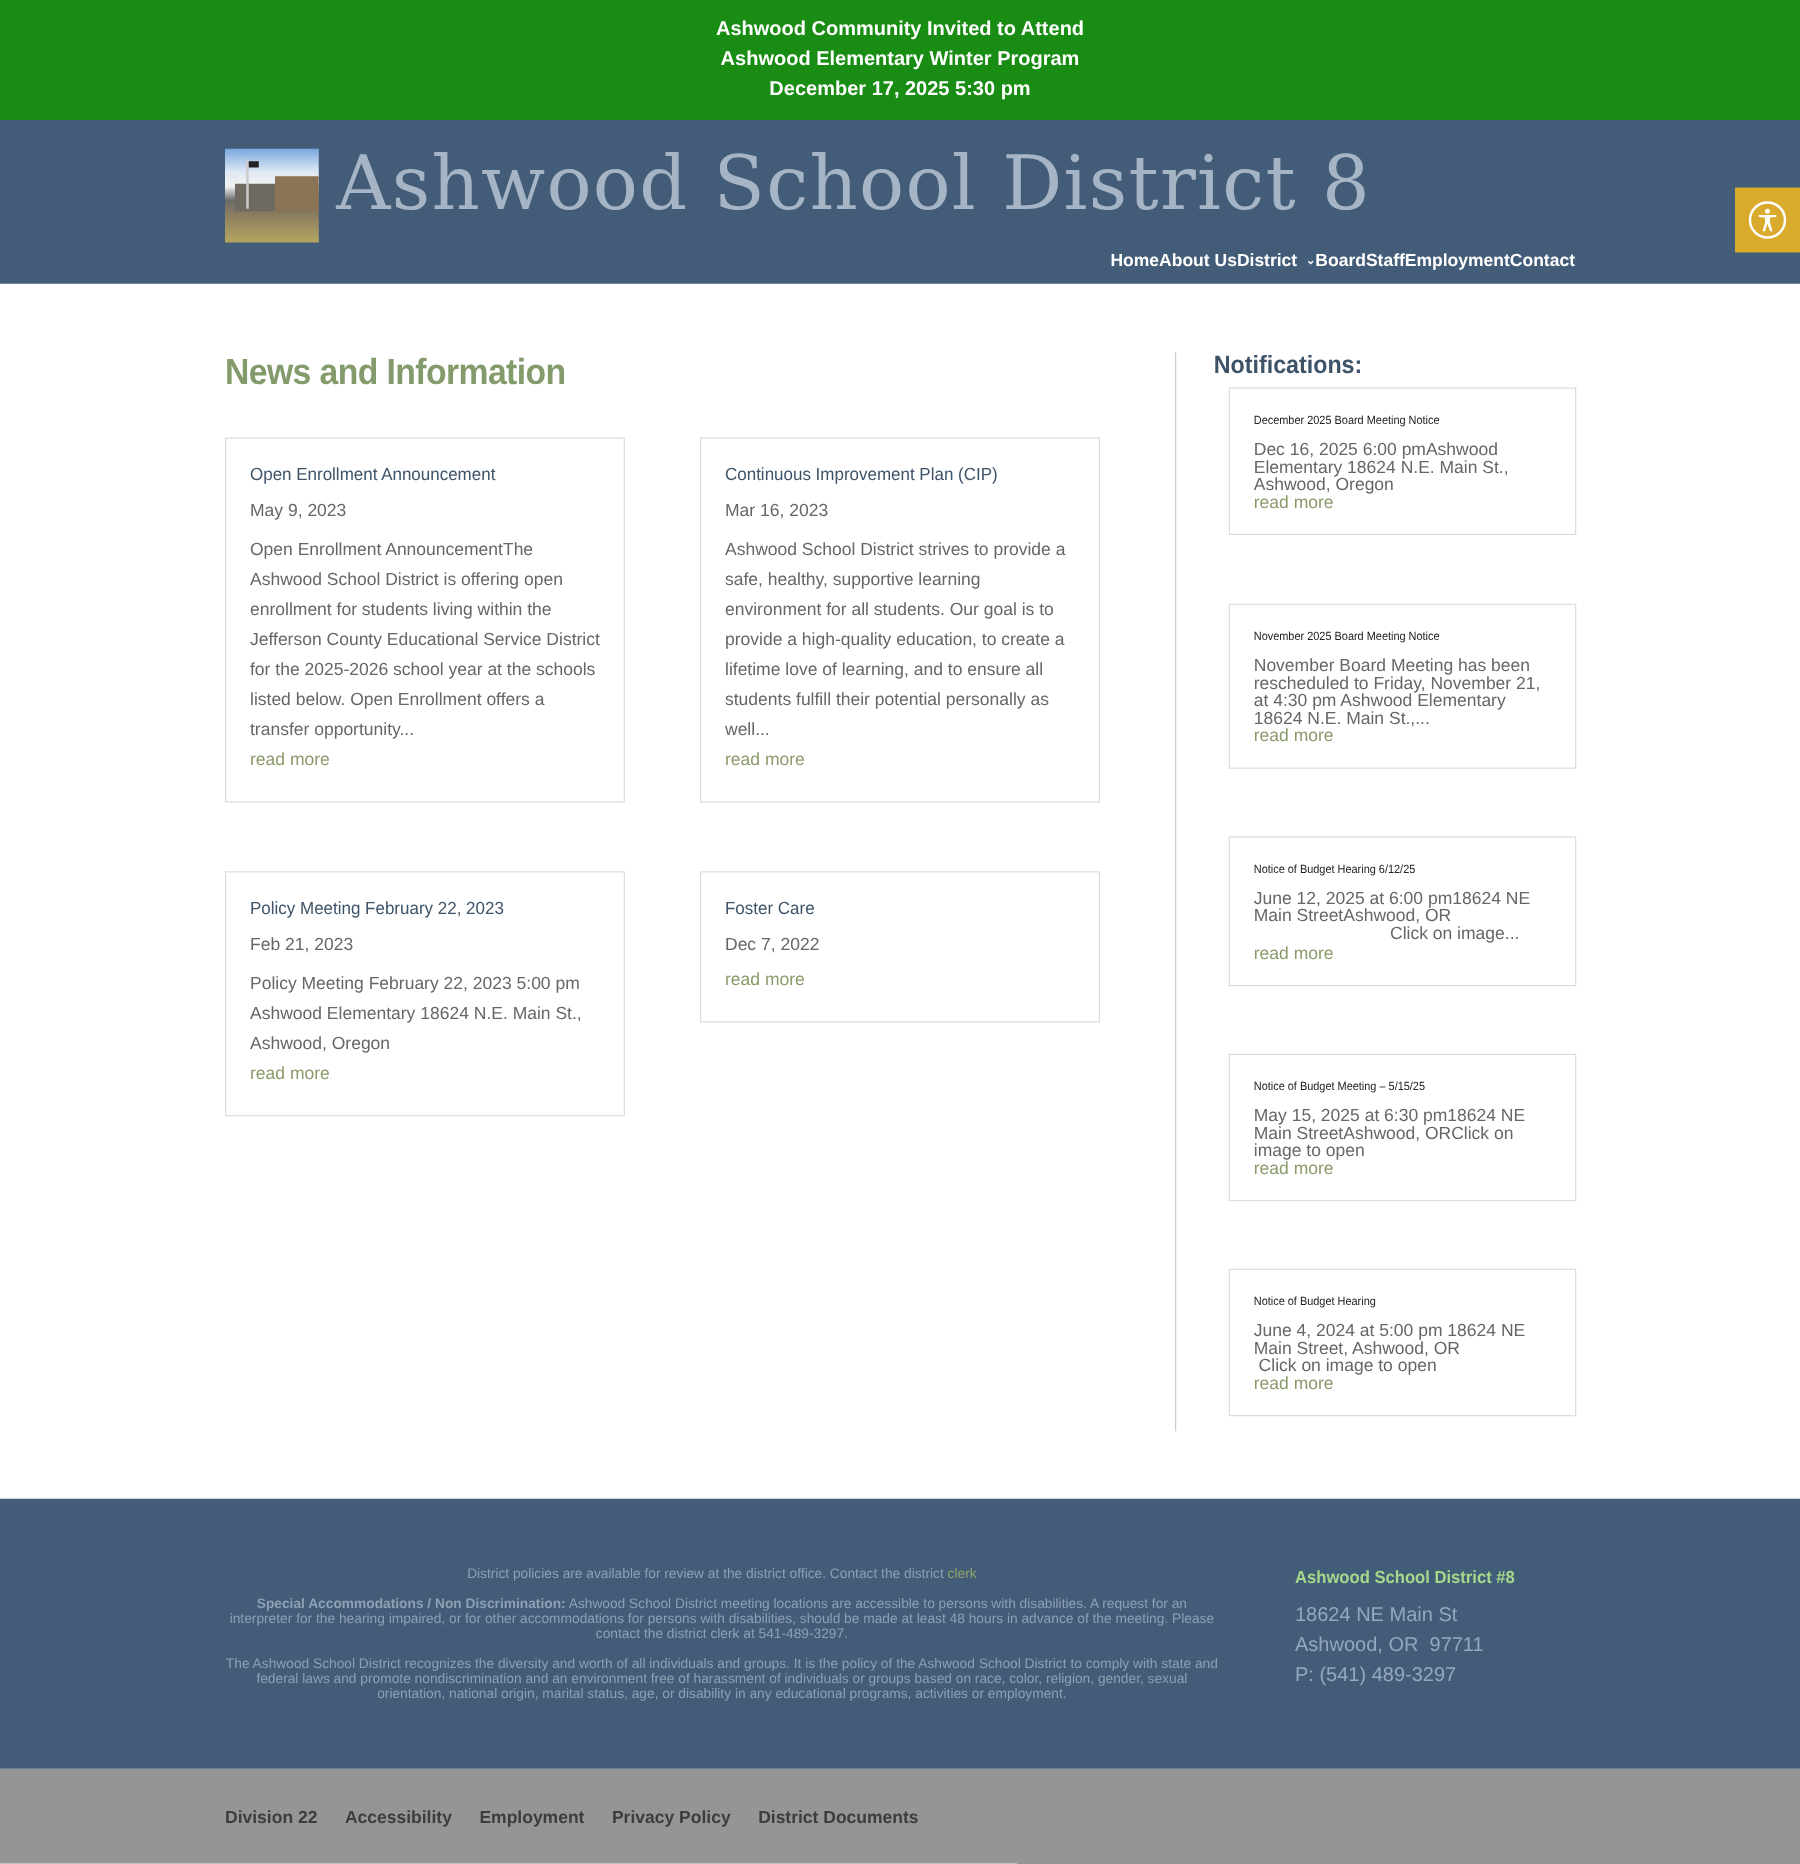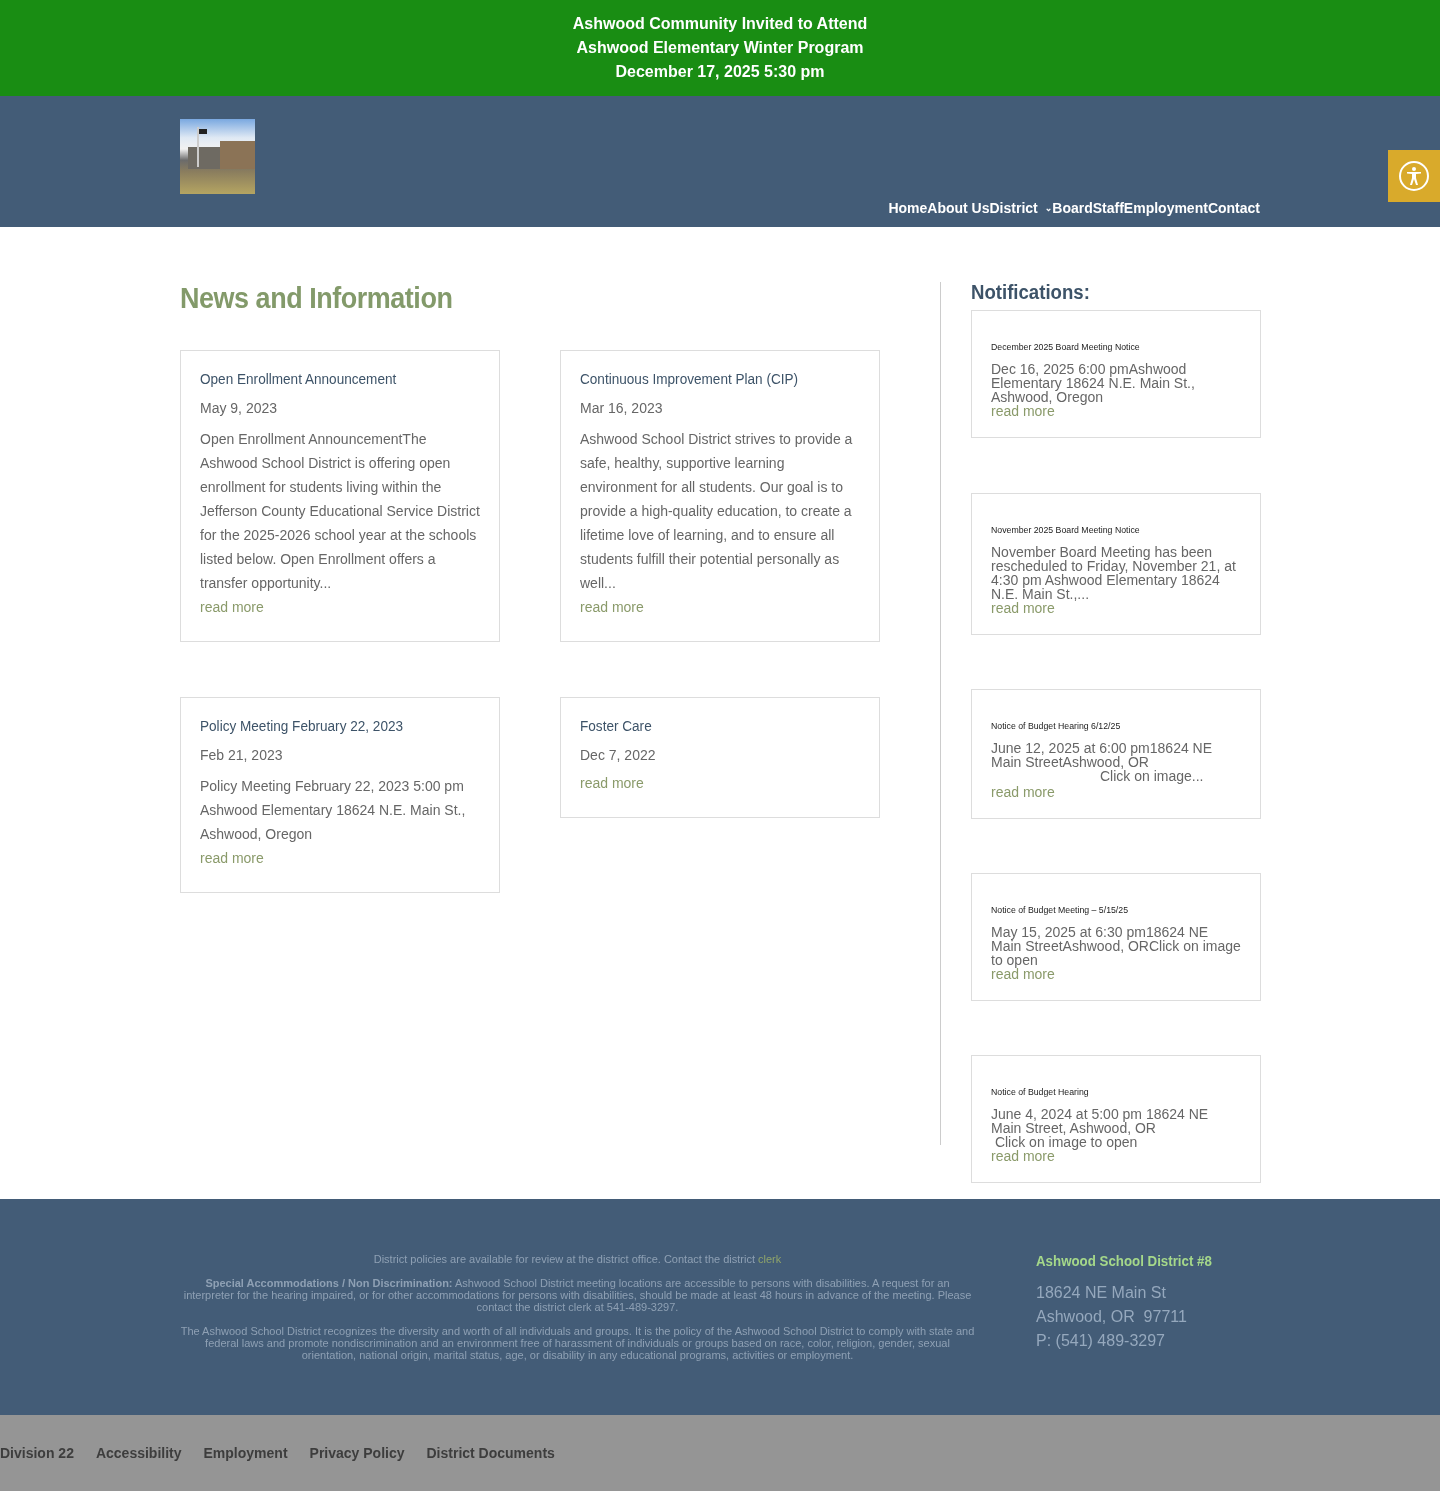--- a/index.html
+++ b/index.html
@@ -31,59 +31,60 @@
   .card { border: 1px solid #ddd; padding: 19px 19px 22px 19px; }
   .card .title { color: #3d5368; font-size: 14px; line-height: 18px; margin-bottom: 12px; transform: scaleX(0.97); transform-origin: left; }
   .card .date { font-size: 14px; color: #666; margin-bottom: 11px; }
   .card .excerpt { font-size: 14px; line-height: 24px; color: #666; }
   .card .more { color: #8a9a6a; font-size: 14px; display: block; margin-top: 0; text-decoration: none; line-height: 24px; }
   .card.short .date { margin-bottom: 8px; }
 
   .divider { width: 1px; background: #ccc; margin-left: 60px; height: 863px; margin-top: 0; }
   .sidebar { width: 290px; margin-left: 30px; }
   .side-title { color: #3d5368; font-size: 20px; font-weight: bold; margin-top: 0; line-height: 20px; transform: scaleX(0.93); transform-origin: left; }
-  .notice { border: 1px solid #ddd; padding: 30px 19px 18px 19px; margin-top: 8px; }
+  .notice { border: 1px solid #ddd; padding: 20px 19px 18px 19px; margin-top: 8px; margin-left: 12px; }
   .notice .ntitle { font-size: 9.5px; color: #222; margin-bottom: 10px; transform: scaleX(0.92); transform-origin: left; }
   .notice .ntext { font-size: 14px; line-height: 14px; color: #666; }
   .notice .indent { padding-left: 109px; display: block; }
   .notice .more { color: #8a9a6a; font-size: 14px; line-height: 15px; display: block; text-decoration: none; }
   .notice.n2 { margin-top: 55px; }
   .notice.n3 { margin-top: 54px; }
   .notice.n4 { margin-top: 54px; }
   .notice.n5 { margin-top: 54px; }
 
   .footer { background: #435c77; height: 216px; position: relative; }
   .footer-legal { position: absolute; left: 180px; top: 54px; width: 795px; text-align: center; font-size: 11px; line-height: 12px; color: #8ea0b4; }
   .footer-legal p { margin-bottom: 12px; }
   .footer-legal b { color: #8ea0b4; }
   .footer-legal a { color: #8fa46a; text-decoration: none; }
   .footer-contact { position: absolute; left: 1036px; top: 54px; }
   .footer-contact .fname { color: #a5d88a; font-weight: bold; font-size: 14px; margin-bottom: 12px; transform: scaleX(0.95); transform-origin: left; }
   .footer-contact div.line { color: #95a8bd; font-size: 16px; line-height: 24px; }
 
-  .bottom-bar { background: #959595; height: 76px; display: flex; align-items: center; gap: 22px; }
+  .bottom-bar { background: #959595; height: 76px; display: flex; align-items: center; padding-left: 180px; gap: 22px; }
   .bottom-bar a { color: #3d3d3d; font-weight: bold; font-size: 14px; text-decoration: none; }
 </style>
 </head>
 <body>
 
 <div class="banner">
   <div>Ashwood Community Invited to Attend</div>
   <div>Ashwood Elementary Winter Program</div>
   <div>December 17, 2025 5:30 pm</div>
 </div>
 
 <div class="header">
   <div class="logo-wrap">
     <div class="logo-img">
       <div class="bldg"></div>
         <div class="bldg2"></div>
         <div class="pole"></div>
         <div class="flag"></div>
     </div>
+    <div class="site-title">Ashwood School District 8</div>
   </div>
   <nav class="nav">
     <a>Home</a>
     <a>About Us</a>
     <a>
         <span>District</span>
         <span class="chev">⌄</span>
       </a>
     <a>Board</a>
     <a>Staff</a>

